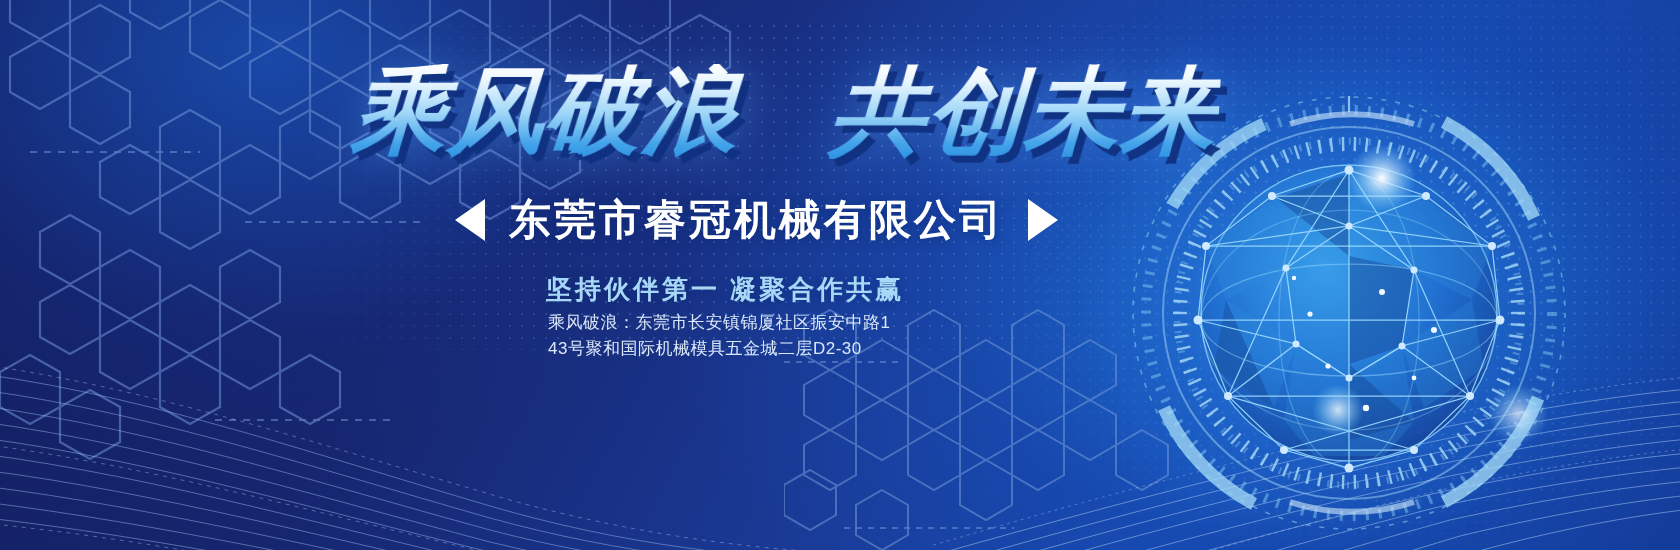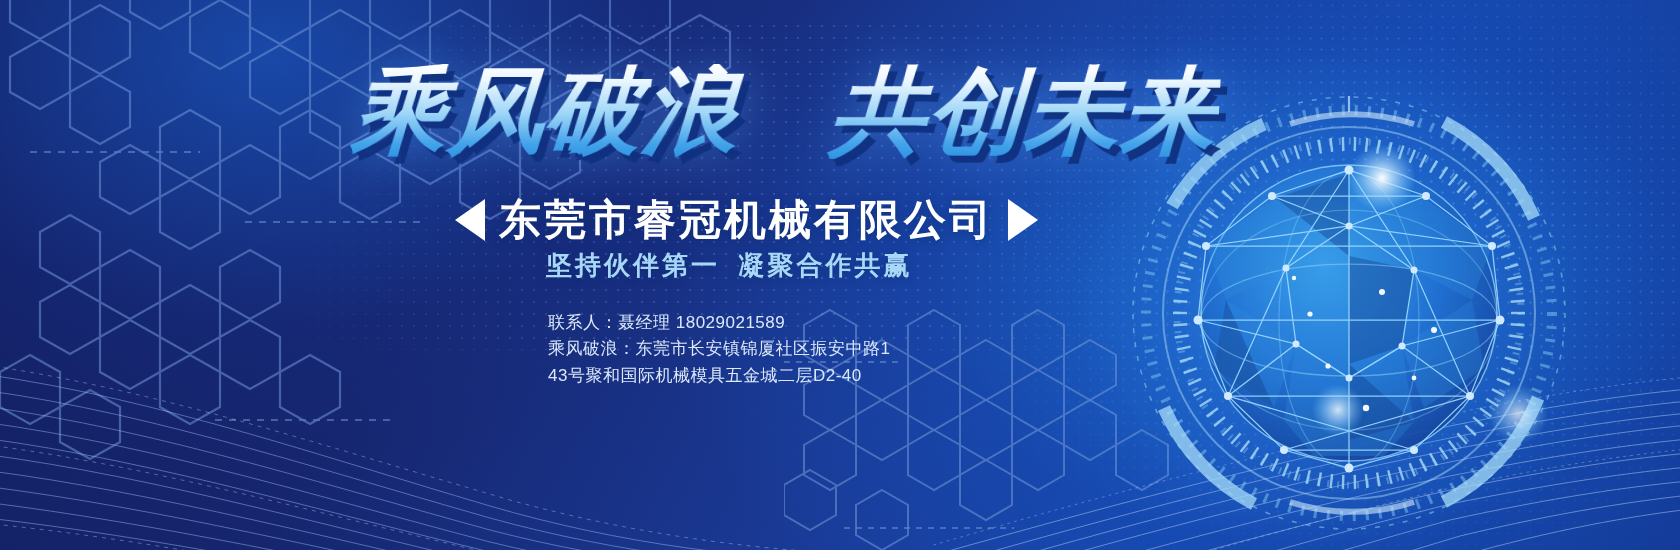--- a/index.html
+++ b/index.html
@@ -61,37 +61,36 @@
     background:linear-gradient(180deg,#ffffff 0%,#eaf6ff 18%,#9ed6f8 52%,#43a3ea 84%,#2f93e2 100%);
     -webkit-background-clip:text;background-clip:text;
     color:transparent;-webkit-text-fill-color:transparent;
     filter:drop-shadow(7px 7px 0 rgba(16,48,128,.95)) drop-shadow(0 0 22px rgba(90,170,255,.35));
     transform:skewX(-3deg);
   }
   .headline .sp{display:inline-block;width:34px;}
 
   .company-row{
     position:absolute;left:455px;top:192px;
-    display:flex;align-items:center;gap:14px;
+    display:flex;align-items:center;gap:24px;
     white-space:nowrap;
   }
   .tri{width:0;height:0;border-top:21px solid transparent;border-bottom:21px solid transparent;}
   .tri-left{border-right:30px solid #ffffff;}
   .tri-right{border-left:30px solid #ffffff;}
   .company-name{
     font-size:42px;font-weight:bold;color:#ffffff;letter-spacing:3px;
     text-shadow:0 2px 10px rgba(10,40,110,.6);
   }
 
   .tagline{
-    position:absolute;left:546px;top:248px;
+    position:absolute;left:546px;top:272px;
     font-size:26px;font-weight:bold;letter-spacing:3px;
     color:#a8d8f8;white-space:nowrap;
     text-shadow:0 1px 8px rgba(10,40,110,.5);
-    font-family:Liberation Mono, monospace;
   }
 
   .contact{
     position:absolute;left:548px;top:310px;
     width:345px;
     font-size:17px;line-height:1.55;color:#dbe8fa;letter-spacing:.5px;
   }
   .contact .row{display:flex;align-items:flex-start;white-space:nowrap;}
   .contact .lbl{flex:0 0 auto;}
   .contact .val{flex:0 0 auto;}
@@ -447,22 +446,18 @@
 
   <div class="company-row">
     <span class="tri tri-left"></span>
     <span class="company-name">东莞市睿冠机械有限公司</span>
     <span class="tri tri-right"></span>
   </div>
 
   <div class="tagline">坚持伙伴第一 凝聚合作共赢</div>
 
   <div class="contact">
-    <div class="row">
-      <span class="lbl">联系人：</span>
-      <span class="val">聂经理 18029021589</span>
-    </div>
     <div class="addr-row">
-      <span class="lbl">乘风破浪：</span><span class="val">东莞市长安镇锦厦社区振安中路143号聚和国际机械模具五金城二层D2-40</span>
+      <span class="lbl">乘风破浪：</span><span class="val">东莞市长安镇锦厦社区振安中路143号聚和国际机械模具五金城二层D2-30</span>
     </div>
   </div>
 
 </div>
 
 </body></html>

